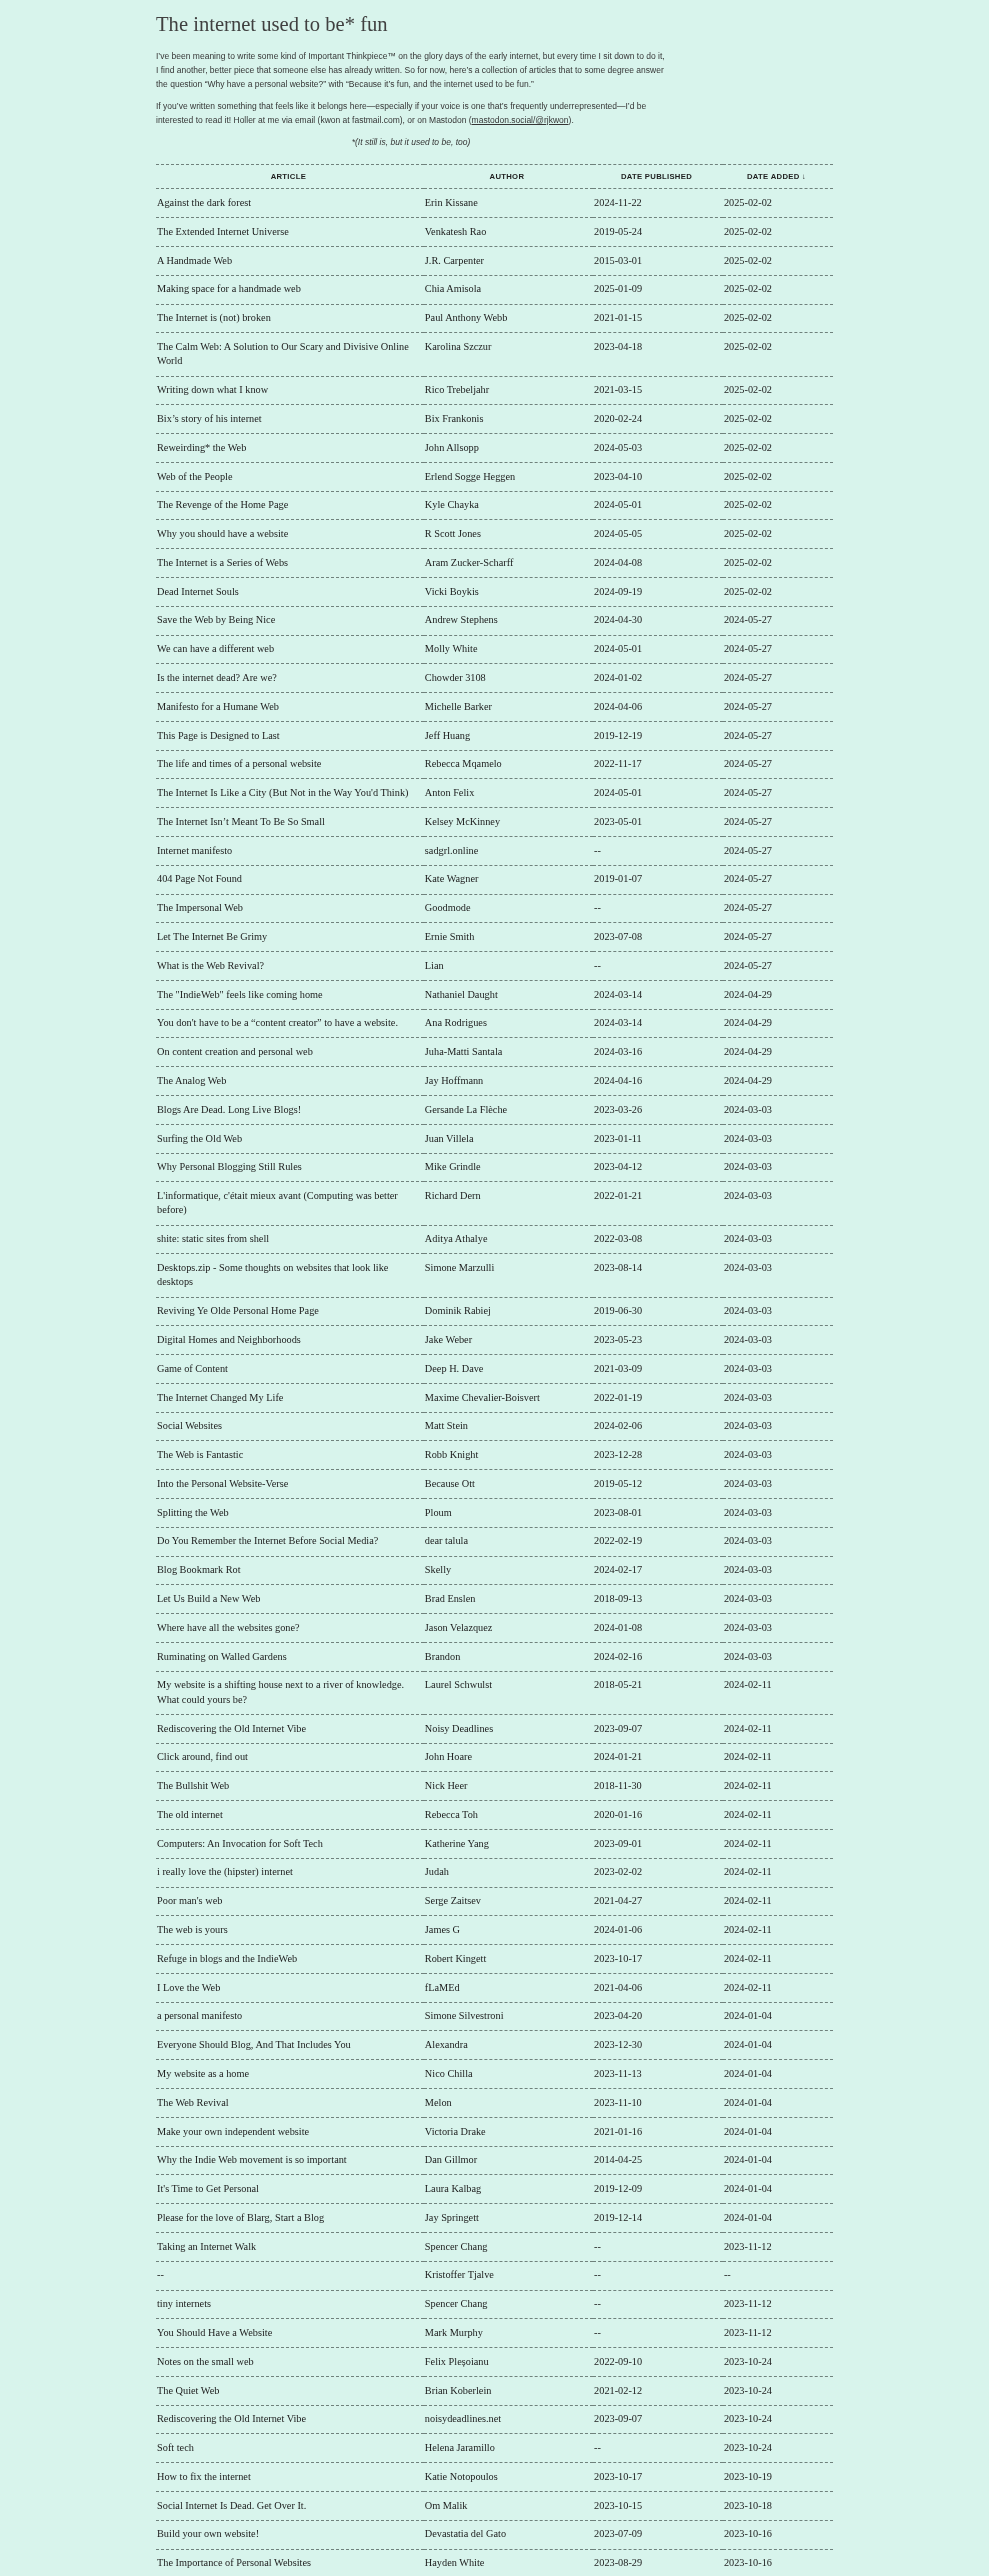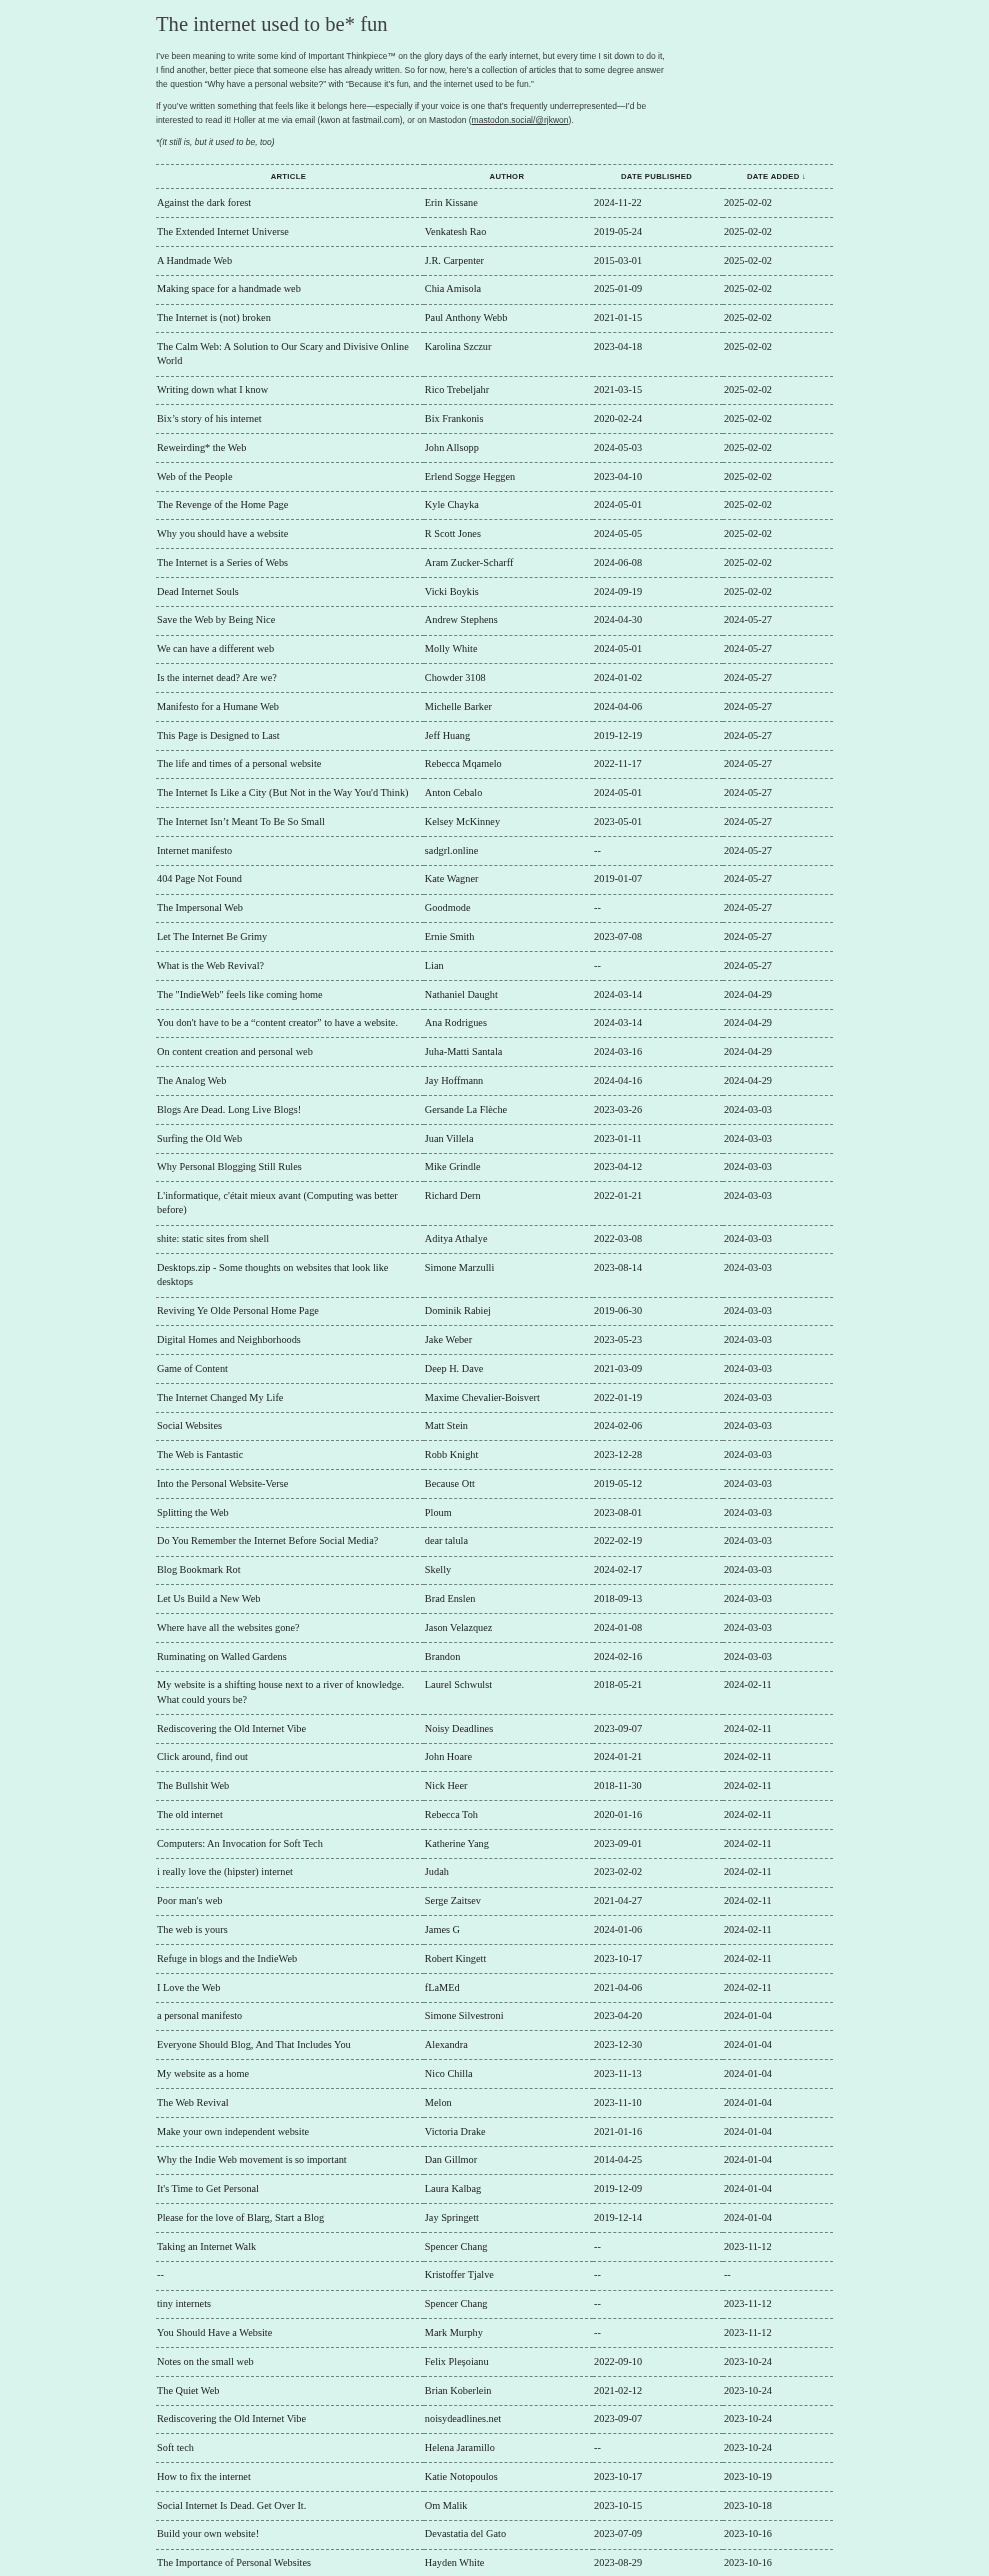--- a/index.html
+++ b/index.html
@@ -22,21 +22,21 @@
     color: #404040;
     margin: 6.2px 0 12.4px 0;
   }
   p.intro {
     font-size: 8.5px;
     line-height: 14px;
     margin: 8.2px 0;
     max-width: 510px;
     color: #363636;
   }
-  p.footnote { font-style: italic; }
+  p.footnote { font-style: italic; text-align: center; }
   a.text-link {
     color: #363636;
     text-decoration: underline;
     cursor: pointer;
   }
   table.articles {
     width: 100%;
     border-collapse: collapse;
     margin-top: 14.4px;
     table-layout: fixed;
@@ -174,21 +174,21 @@
   <tr>
     <td class="col-article">Why you should have a website</td>
     <td class="col-author">R Scott Jones</td>
     <td class="col-published">2024-05-05</td>
     <td class="col-added">2025-02-02</td>
   </tr>
 
   <tr>
     <td class="col-article">The Internet is a Series of Webs</td>
     <td class="col-author">Aram Zucker-Scharff</td>
-    <td class="col-published">2024-06-08</td>
+    <td class="col-published">2024-04-08</td>
     <td class="col-added">2025-02-02</td>
   </tr>
 
   <tr>
     <td class="col-article">Dead Internet Souls</td>
     <td class="col-author">Vicki Boykis</td>
     <td class="col-published">2024-09-19</td>
     <td class="col-added">2025-02-02</td>
   </tr>
 
@@ -229,21 +229,21 @@
 
   <tr>
     <td class="col-article">The life and times of a personal website</td>
     <td class="col-author">Rebecca Mqamelo</td>
     <td class="col-published">2022-11-17</td>
     <td class="col-added">2024-05-27</td>
   </tr>
 
   <tr>
     <td class="col-article">The Internet Is Like a City (But Not in the Way You'd Think)</td>
-    <td class="col-author">Anton Cebalo</td>
+    <td class="col-author">Anton Felix</td>
     <td class="col-published">2024-05-01</td>
     <td class="col-added">2024-05-27</td>
   </tr>
 
   <tr>
     <td class="col-article">The Internet Isn’t Meant To Be So Small</td>
     <td class="col-author">Kelsey McKinney</td>
     <td class="col-published">2023-05-01</td>
     <td class="col-added">2024-05-27</td>
   </tr>

